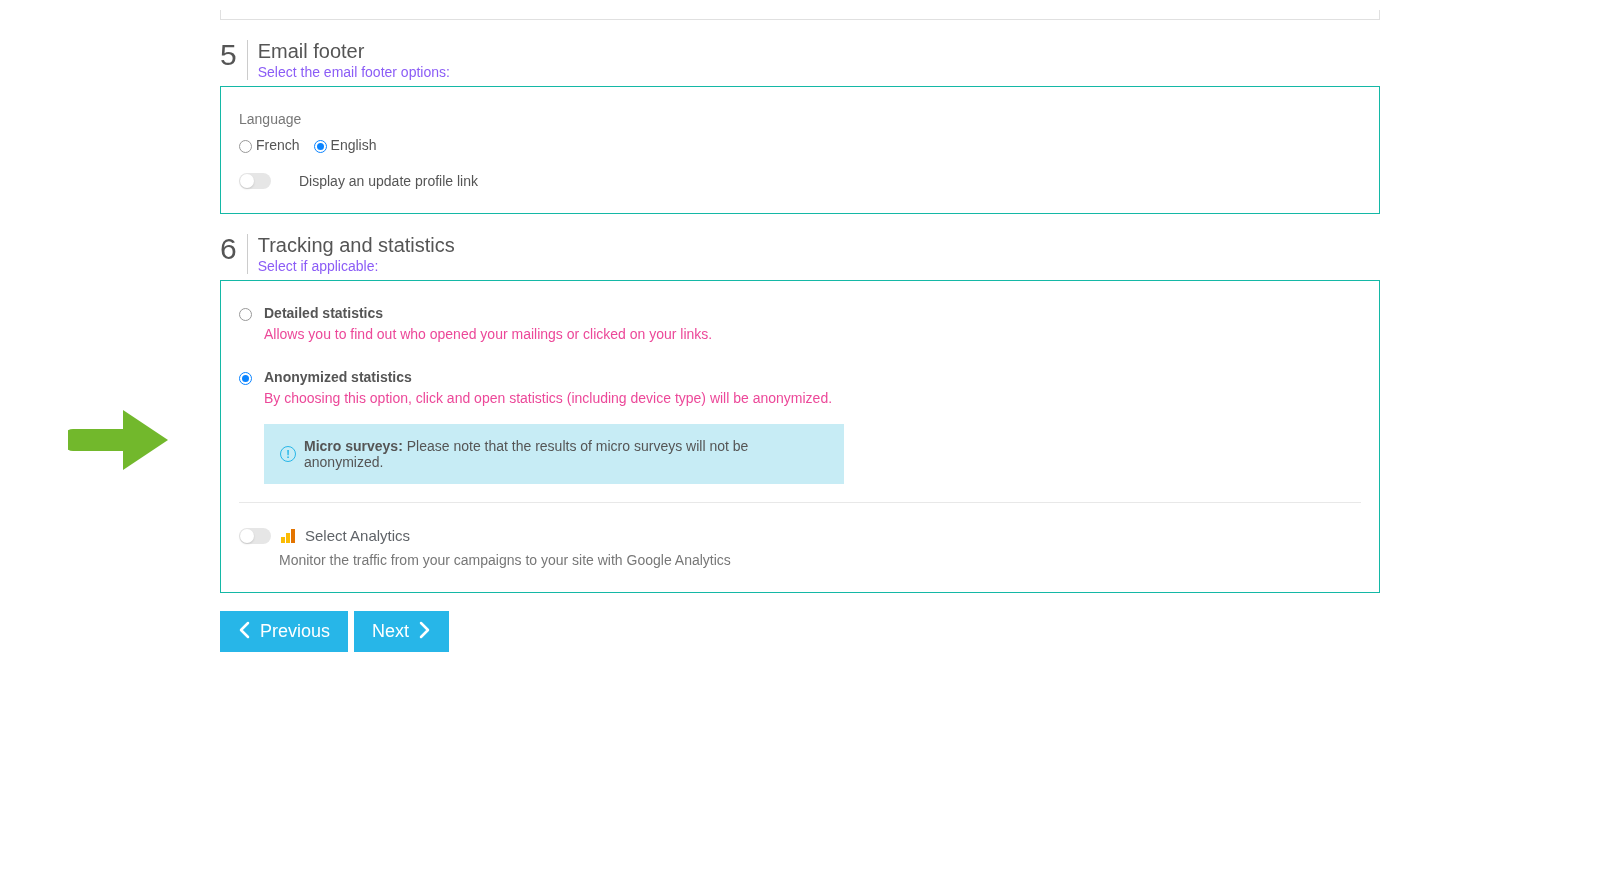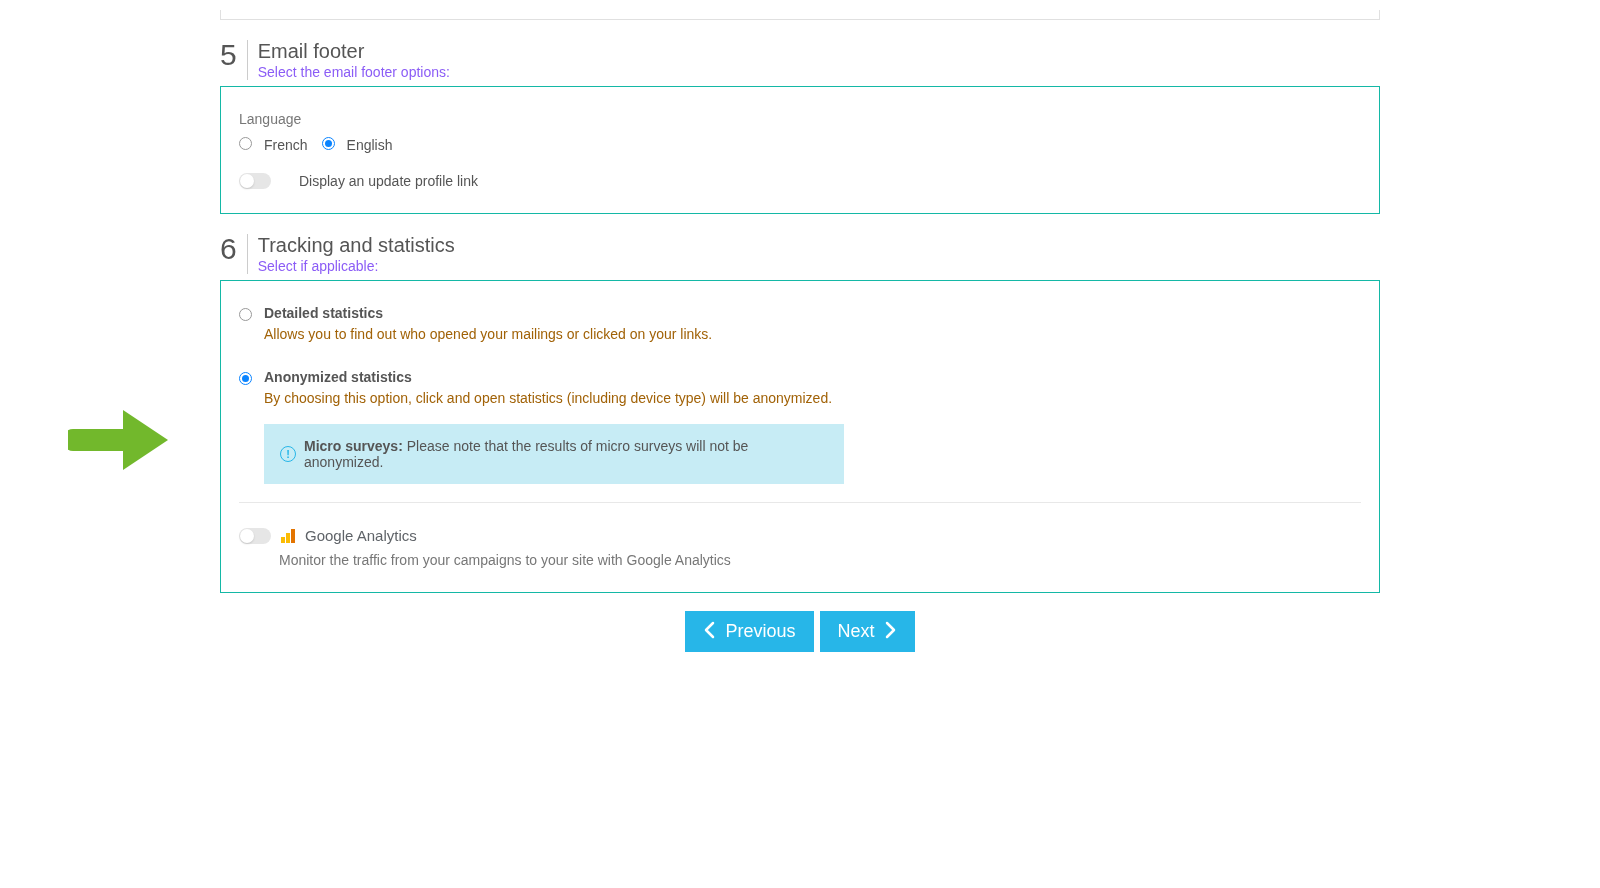--- a/index.html
+++ b/index.html
@@ -61,22 +61,22 @@
     margin-bottom: 10px;
   }
   .radio-row {
     display: flex;
     align-items: center;
     gap: 14px;
     margin-bottom: 20px;
   }
   .radio-item {
     display: flex;
-    align-items: flex-start;
-    gap: 12px;
+    align-items: flex-end;
+    gap: 4px;
     cursor: pointer;
   }
   .radio-circle {
     width: 13px; height: 13px;
     border: 1.5px solid #999;
     border-radius: 50%;
     display: inline-flex;
     align-items: center;
     justify-content: center;
   }
@@ -124,21 +124,21 @@
     flex-shrink: 0;
   }
   .stat-body { flex: 1; }
   .stat-title {
     font-weight: 700;
     color: #555;
     font-size: 14px;
     margin-bottom: 4px;
   }
   .stat-desc {
-    color: #a16207;
+    color: #ec4899;
     font-size: 14px;
     line-height: 1.4;
   }
   .info-box {
     background: #c7ecf5;
     padding: 14px 16px;
     margin-top: 16px;
     display: flex;
     align-items: center;
     gap: 8px;
@@ -181,21 +181,20 @@
   .ga-text { font-size: 15px; color: #5f6368; }
   .ga-strong { font-weight: 500; color: #5f6368; }
   .ga-desc {
     color: #777;
     font-size: 14px;
     margin-top: 8px;
     margin-left: 40px;
   }
   .nav-row {
     display: flex;
-    justify-content: center;
     gap: 6px;
     margin-top: 18px;
   }
   .nav-btn {
     background: #27b6e8;
     color: #fff;
     border: none;
     padding: 10px 18px;
     font-size: 18px;
     display: flex;
@@ -306,21 +305,21 @@
       <div class="ga-row">
         <div class="toggle">
             <div class="toggle-knob"></div>
           </div>
         <span class="ga-logo">
           <span class="ga-bar ga-bar1"></span>
           <span class="ga-bar ga-bar2"></span>
           <span class="ga-bar ga-bar3"></span>
         </span>
         <span class="ga-text">
-          <span class="ga-strong">Google</span><span> Analytics</span>
+          <span class="ga-strong">Select</span><span> Analytics</span>
         </span>
       </div>
       <div class="ga-desc">Monitor the traffic from your campaigns to your site with Google Analytics</div>
 
     </div>
 
     <div class="nav-row">
       <button class="nav-btn">
         <span class="chev">
           <svg width="12" height="18" viewBox="0 0 12 18">

